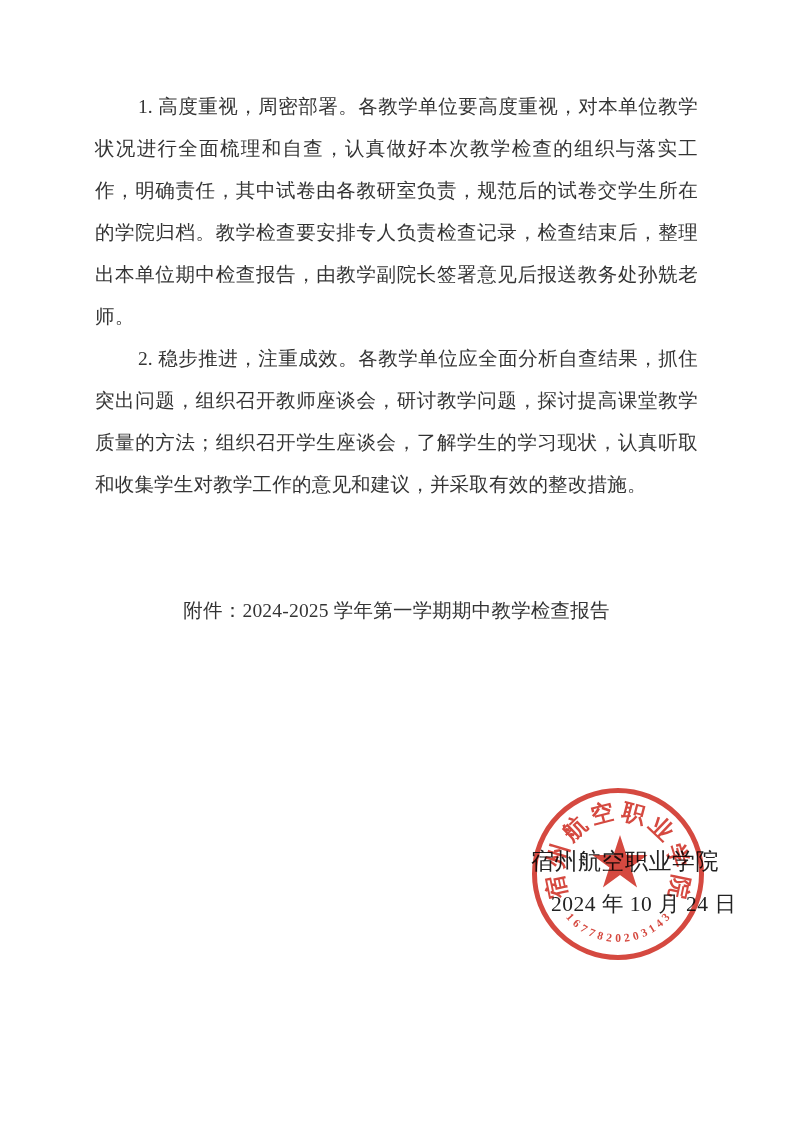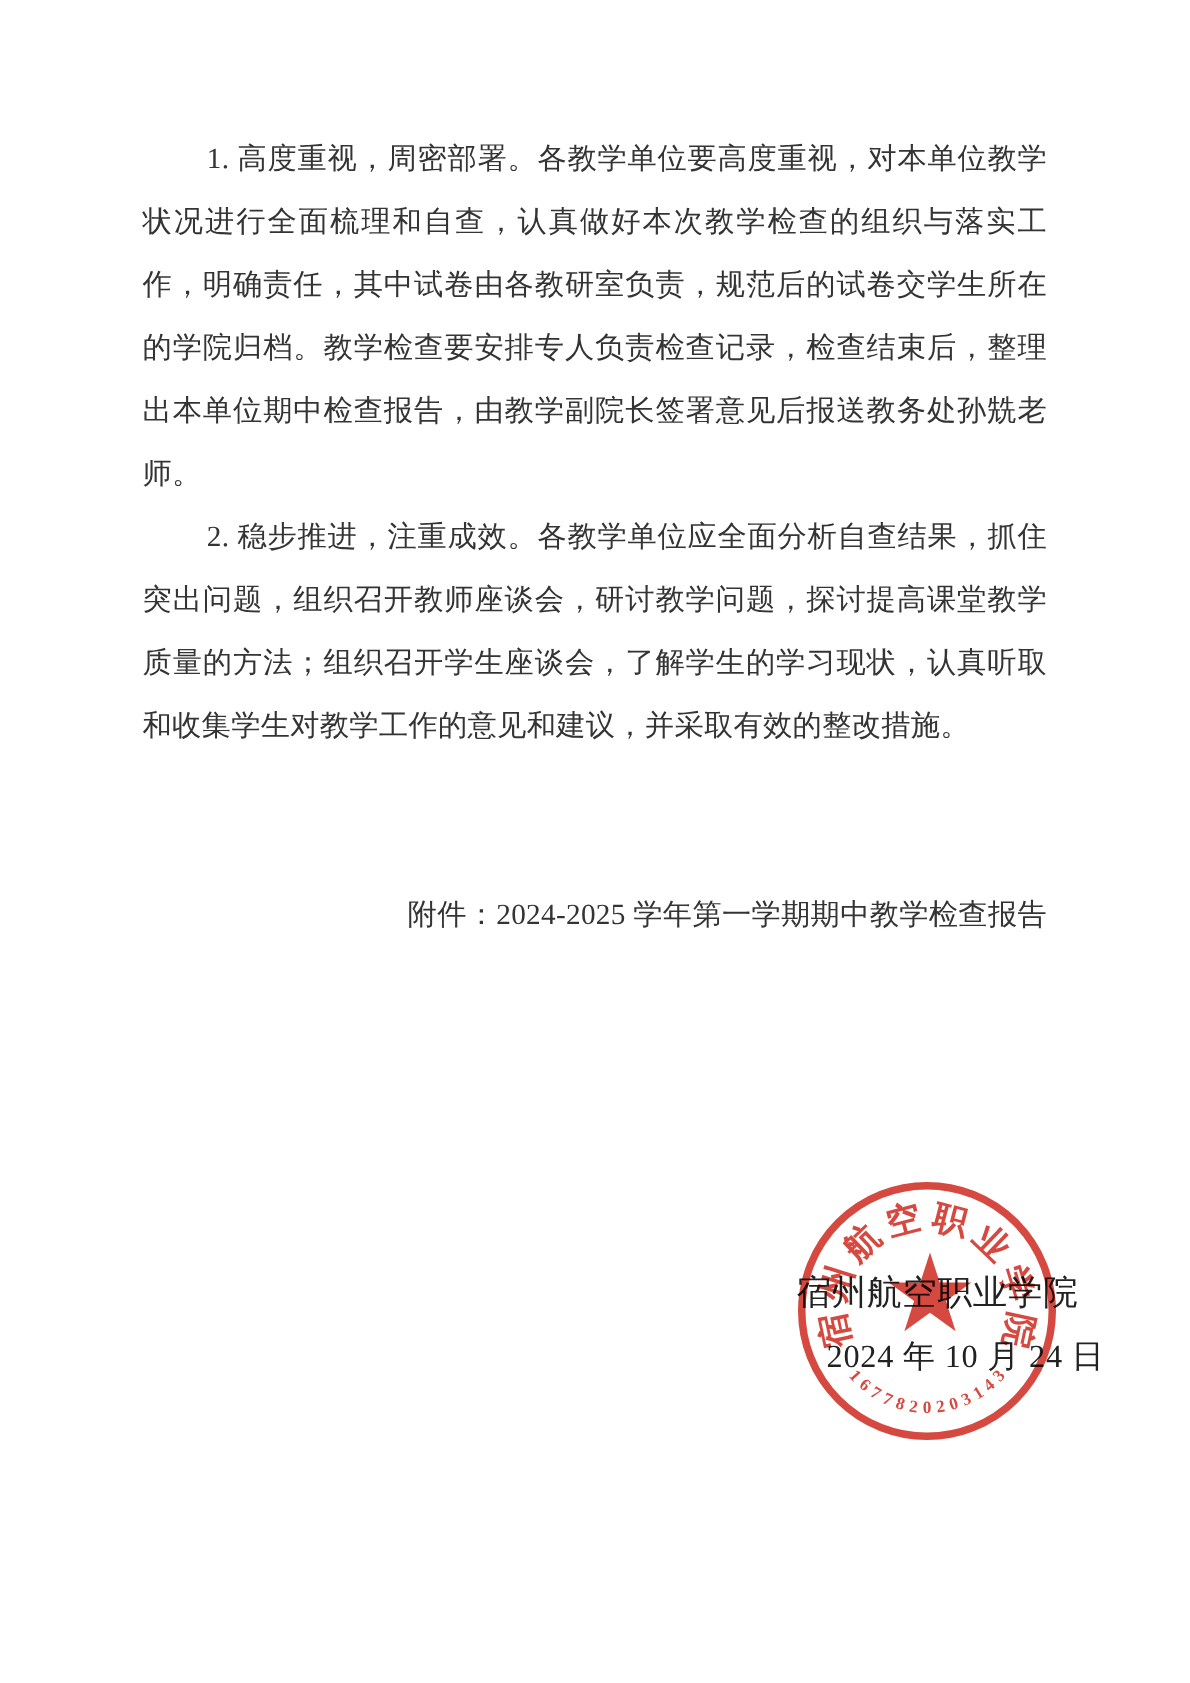--- a/index.html
+++ b/index.html
@@ -17,21 +17,21 @@
     width:603px;
     font-size:19.5px;
     line-height:42px;
     letter-spacing:0.2px;
     text-align:justify;
   }
   .doc p { margin:0; text-indent:2.2em; }
   .doc p.attachment {
     margin-top:84px;
     text-indent:0;
-    text-align:right;
+    text-align:center;
   }
   .signature {
     position:absolute;
     left:531px; top:846px;
     font-size:23px;
     letter-spacing:0.5px;
     color:#222222;
     white-space:nowrap;
   }
   .sig-date {

